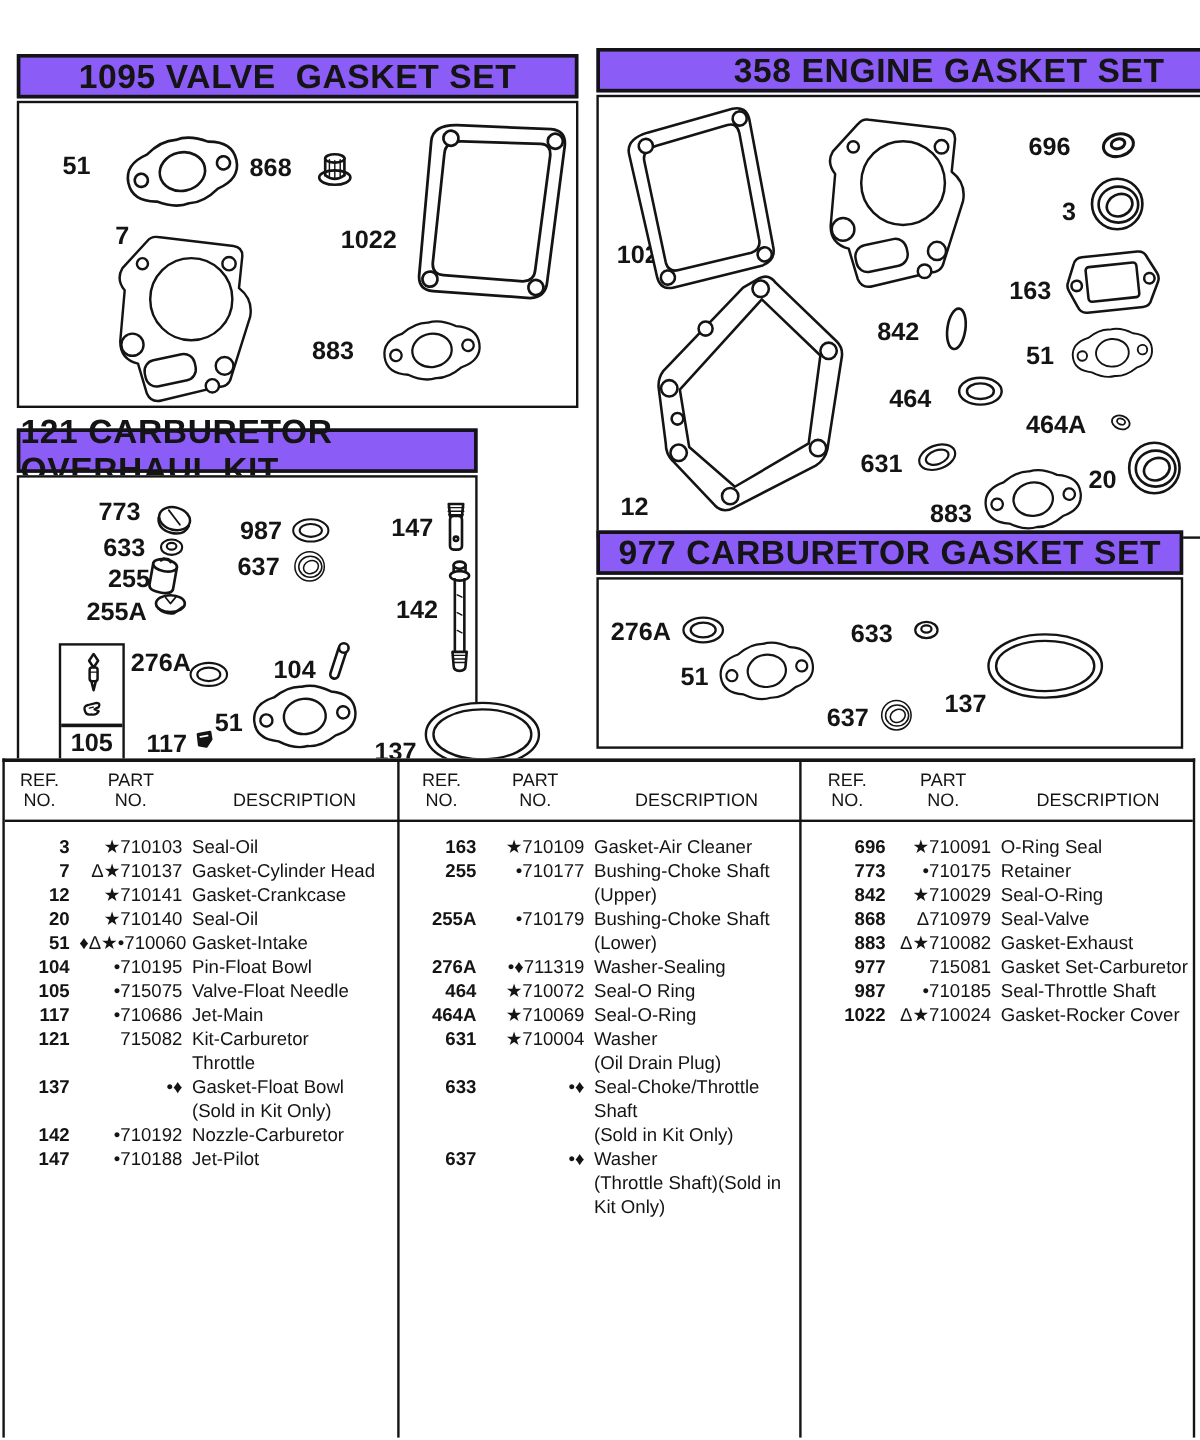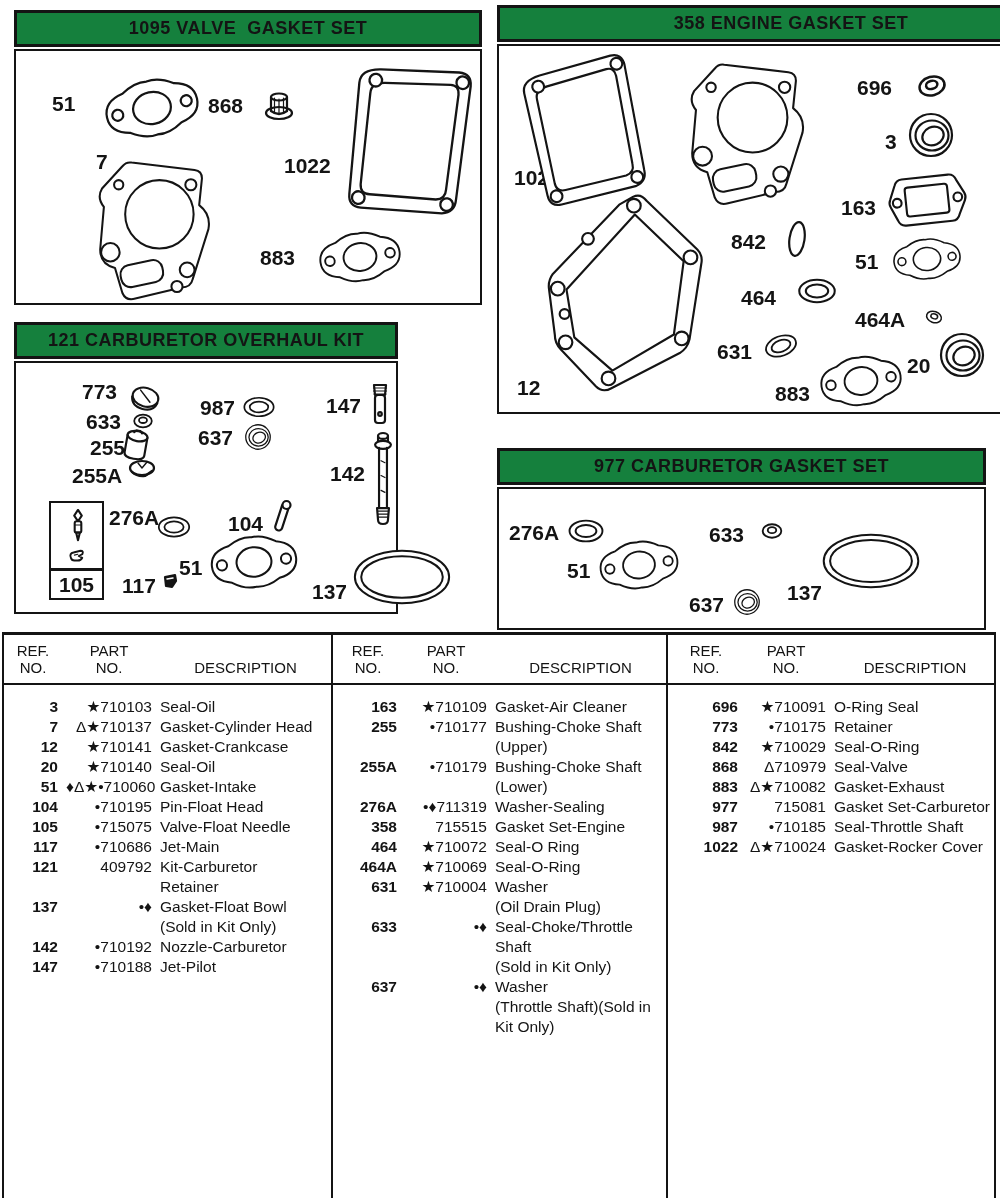--- a/index.html
+++ b/index.html
@@ -1,19 +1,19 @@
 <!DOCTYPE html>
 <html><head>
 <meta charset="utf-8">
 <style>
   html,body{margin:0;padding:0;background:#fff;}
   body{width:1000px;height:1200px;position:relative;font-family:"Liberation Sans",sans-serif;color:#141414;overflow:hidden;}
   .panel{position:absolute;box-sizing:border-box;}
   .panel-title{box-sizing:border-box;border:3px solid #141414;height:37px;display:flex;align-items:center;justify-content:center;
-    font-weight:bold;font-size:18px;letter-spacing:.5px;white-space:pre-wrap;background:#15803d;}
+    font-weight:bold;font-size:28px;letter-spacing:.5px;white-space:pre-wrap;background:#8b5cf6;margin-top:35px;}
   .panel-body{box-sizing:border-box;border:2px solid #141414;border-top:2px solid #141414;margin-top:2px;position:relative;background:#fff;}
   .ref-label{position:absolute;font-weight:bold;font-size:21px;line-height:22px;}
   .art{position:absolute;overflow:visible;fill:#fff;stroke:#141414;stroke-width:2.2px;stroke-linejoin:round;stroke-linecap:round;}
   .inset-box{position:absolute;box-sizing:border-box;border:2.5px solid #141414;background:#fff;}
   .inset-divider{position:absolute;left:0;right:0;height:2.5px;background:#141414;}
   .inset-num{position:absolute;left:0;right:0;text-align:center;font-weight:bold;font-size:21px;}
   
   .ptable{position:absolute;left:2px;top:632px;width:994px;height:566px;box-sizing:border-box;
     border-top:3px solid #141414;border-left:2px solid #141414;border-right:2px solid #141414;background:#fff;}
   .vdiv{position:absolute;top:0;bottom:0;width:2px;background:#141414;}
@@ -305,21 +305,21 @@
     <svg class="art" style="left:146px;top:210px;width:16px;height:16px;">
         <use href="#g-jetsm"></use>
       </svg>
     <span class="ref-label" style="left:296px;top:218px;">137</span>
     <svg class="art" style="left:331px;top:185px;width:110px;height:58px;">
         <use href="#g-oval"></use>
       </svg>
   </div>
 </div>
 
-<div class="panel" style="left:497px;top:448px;width:489px;">
+<div class="panel" style="left:497px;top:407px;width:489px;">
   <div class="panel-title">977 CARBURETOR GASKET SET</div>
   <div class="panel-body" style="height:143px;">
     <span class="ref-label" style="left:10px;top:33px;">276A</span>
     <svg class="art" style="left:64px;top:29px;width:46px;height:26px;">
         <use href="#g-ring"></use>
       </svg>
     <span class="ref-label" style="left:210px;top:35px;">633</span>
     <svg class="art" style="left:262px;top:33px;width:22px;height:18px;">
         <use href="#g-grommet"></use>
       </svg>
@@ -401,40 +401,40 @@
 
         <div class="trow">
           <span class="tref">51</span>
           <span class="tpart">♦Δ★•710060</span>
           <span class="tdesc">Gasket-Intake</span>
         </div>
 
         <div class="trow">
           <span class="tref">104</span>
           <span class="tpart">•710195</span>
-          <span class="tdesc">Pin-Float Head</span>
+          <span class="tdesc">Pin-Float Bowl</span>
         </div>
 
         <div class="trow">
           <span class="tref">105</span>
           <span class="tpart">•715075</span>
           <span class="tdesc">Valve-Float Needle</span>
         </div>
 
         <div class="trow">
           <span class="tref">117</span>
           <span class="tpart">•710686</span>
           <span class="tdesc">Jet-Main</span>
         </div>
 
         <div class="trow">
           <span class="tref">121</span>
-          <span class="tpart">409792</span>
+          <span class="tpart">715082</span>
           <span class="tdesc">Kit-Carburetor
-Retainer</span>
+Throttle</span>
         </div>
 
         <div class="trow">
           <span class="tref">137</span>
           <span class="tpart">•♦</span>
           <span class="tdesc">Gasket-Float Bowl
 (Sold in Kit Only)</span>
         </div>
 
         <div class="trow">
@@ -470,25 +470,20 @@
           <span class="tdesc">Bushing-Choke Shaft
 (Lower)</span>
         </div>
 
         <div class="trow">
           <span class="tref">276A</span>
           <span class="tpart">•♦711319</span>
           <span class="tdesc">Washer-Sealing</span>
         </div>
 
-        <div class="trow">
-          <span class="tref">358</span>
-          <span class="tpart">715515</span>
-          <span class="tdesc">Gasket Set-Engine</span>
-        </div>
 
         <div class="trow">
           <span class="tref">464</span>
           <span class="tpart">★710072</span>
           <span class="tdesc">Seal-O Ring</span>
         </div>
 
         <div class="trow">
           <span class="tref">464A</span>
           <span class="tpart">★710069</span>

